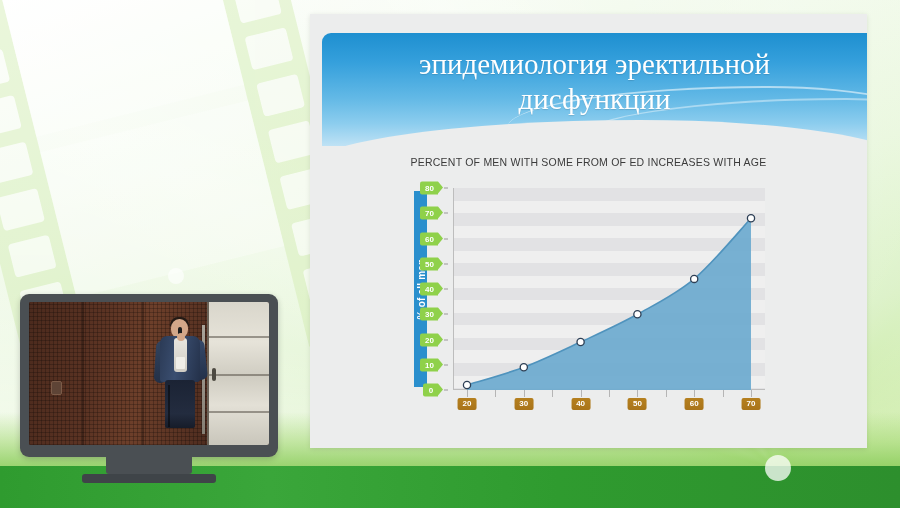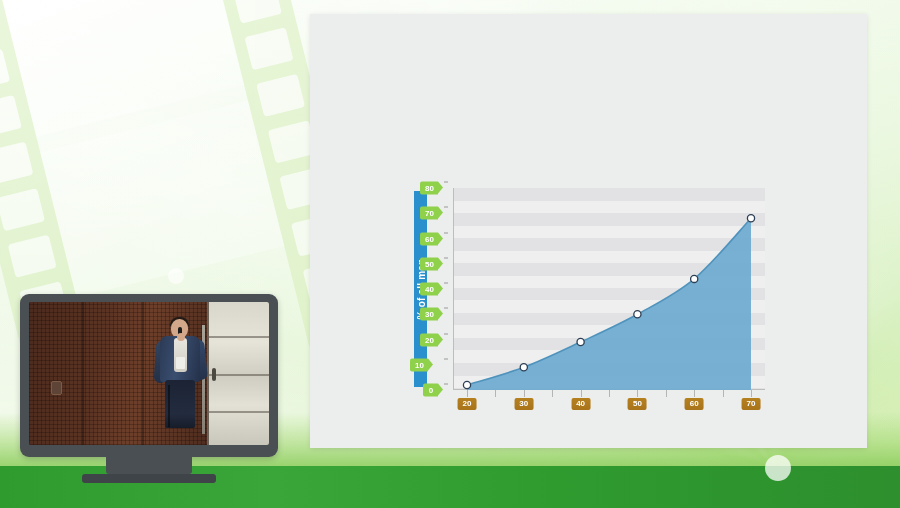--- a/index.html
+++ b/index.html
@@ -249,21 +249,21 @@
       repeating-linear-gradient(180deg,#e2e2e4 0 12.5px, #efefef 12.5px 25px); }
   .plot-axis-v { position: absolute; left: 0; top: 0; bottom: 0; width: 1px; background: #bdbdbd; }
   .plot-axis-h { position: absolute; left: 0; right: 0; bottom: 0; height: 1px; background: #bdbdbd; }
   .plot-svg { position: absolute; inset: 0; }
 
   
   .ytick {
     position: absolute; right: 100%; margin-right: 5px;
     transform: translateY(-50%);
     height: 13px;
-    display: flex; align-items: flex-start;
+    display: flex; align-items: center;
   }
   .tagY {
     position: relative;
     background: #8fd14a;
     color: #ffffff;
     font-size: 8px; font-weight: bold;
     line-height: 13px;
     height: 13px;
     padding: 0 4px 0 5px;
     min-width: 15px; text-align: center;
@@ -369,21 +369,28 @@
           <div class="fig-leg-gap"></div>
         </div>
       </div>
     </div>
     <div class="mon-neck"></div>
     <div class="mon-base"></div>
   </div>
 
   <div class="slide">
 
-
+    <div class="slide-header">
+      <div class="slide-title">эпидемиология эректильной дисфункции</div>
+      <div class="wave-l1"></div>
+      <div class="wave-l2"></div>
+      <div class="wave-white"></div>
+    </div>
+
+    <div class="chart-subtitle">PERCENT OF MEN WITH SOME FROM OF ED INCREASES WITH AGE</div>
 
     <div class="chart-panel">
 
       <div class="y-caption">
         <span>% of all men</span>
       </div>
 
       <div class="plot-wrap">
         <div class="plot-bands"></div>
         <div class="plot-axis-v"></div>
@@ -415,21 +422,21 @@
             <i style="left: 212.8px;"></i>
             <i style="left: 241.2px;"></i>
             <i style="left: 269.6px;"></i>
             <i style="left: 298px;"></i>
           </div>
         <div id="yticks">
             <div class="ytick" style="top: 100%;">
               <div class="tagY">0</div>
               <div class="dash"></div>
             </div>
-            <div class="ytick" style="top: 87.5%; gap: 10px;">
+            <div class="ytick" style="top: 87.5%;">
               <div class="tagY">10</div>
               <div class="dash"></div>
             </div>
             <div class="ytick" style="top: 75%;">
               <div class="tagY">20</div>
               <div class="dash"></div>
             </div>
             <div class="ytick" style="top: 62.5%;">
               <div class="tagY">30</div>
               <div class="dash"></div>

